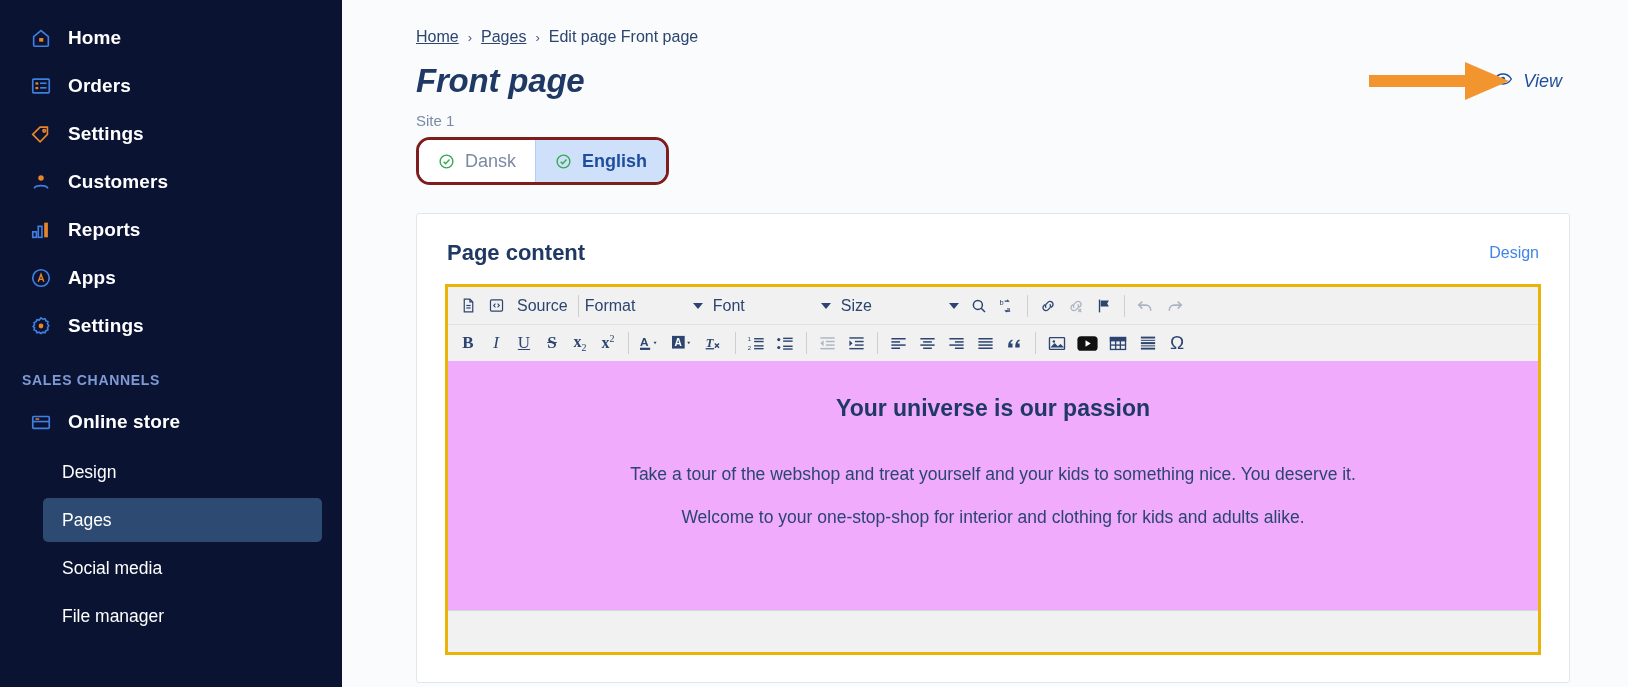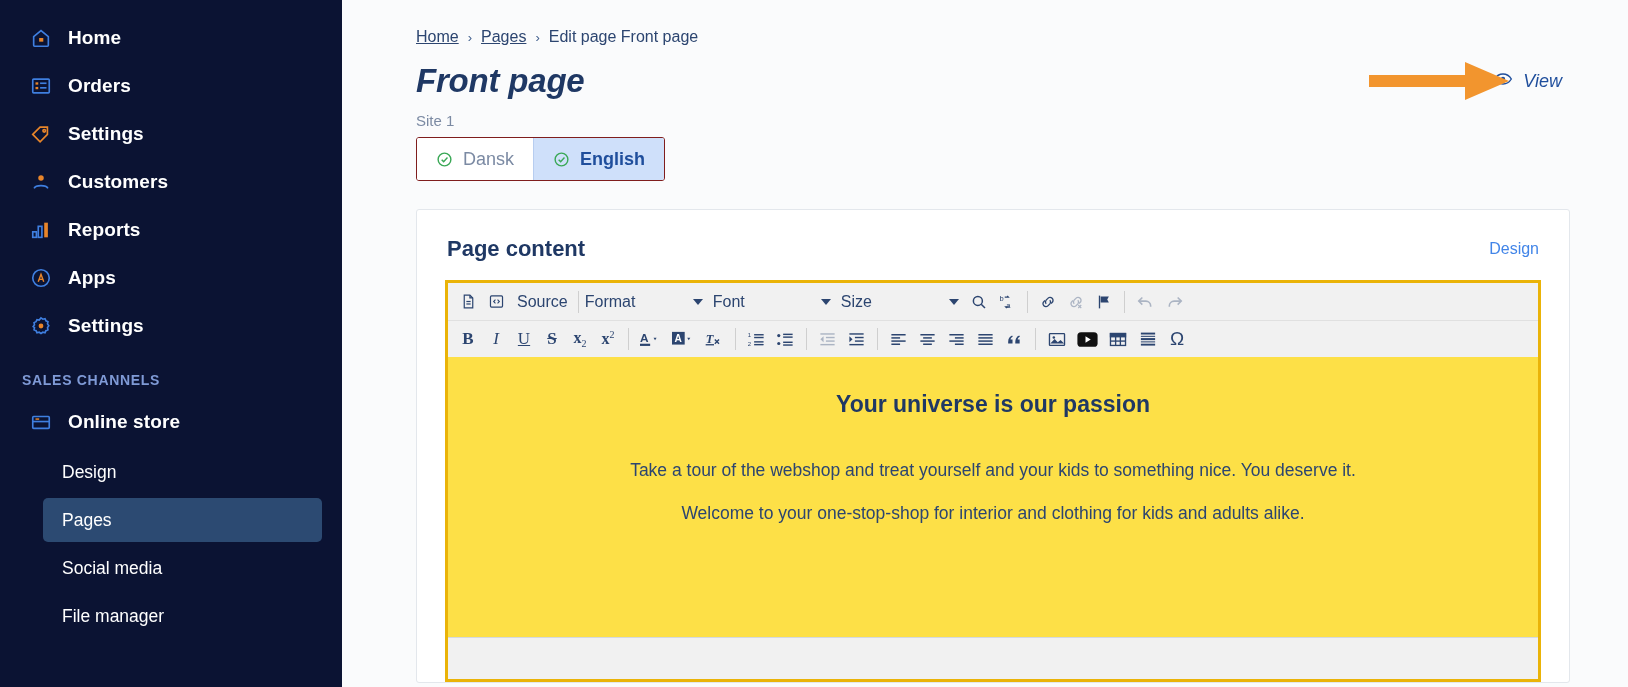--- a/index.html
+++ b/index.html
@@ -105,22 +105,22 @@
 
   .site-label {
     font-size: 15px;
     color: #7b8aa3;
     margin-top: 12px;
     margin-bottom: 8px;
   }
 
   .lang-tabs {
     display: inline-flex;
-    border: 1px solid #7f1d1d;
-    border-radius: 3px;
+    border: 3px solid #7f1d1d;
+    border-radius: 14px;
     overflow: hidden;
     background: #fff;
   }
   .lang-tab {
     display: flex; align-items: center; gap: 10px;
     padding: 0 19px;
     height: 42px;
     font-size: 18px;
     color: #7b8aa3;
     cursor: pointer;
@@ -193,22 +193,22 @@
   }
   .fmt-b { font-weight: 700; font-size: 17px; font-family: "Liberation Serif", serif; }
   .fmt-i { font-style: italic; font-size: 17px; font-family: "Liberation Serif", serif; }
   .fmt-u { text-decoration: underline; font-size: 17px; font-family: "Liberation Serif", serif; }
   .fmt-s { text-decoration: line-through; font-weight: 700; font-size: 17px; font-family: "Liberation Serif", serif; }
   .fmt-sub, .fmt-sup { font-weight: 700; font-size: 16px; font-family: "Liberation Serif", serif; }
   .fmt-sub sub, .fmt-sup sup { font-size: 10px; font-weight: 400; }
   .fmt-omega { font-size: 19px; }
 
   .editor-body {
-    background: #fde047;
-    height: 280px;
+    background: #f0abfc;
+    height: 249px;
     padding: 34px 40px 0 40px;
     text-align: center;
   }
   .doc-h2 {
     font-size: 23px; font-weight: 700; color: #1f3864;
     margin-bottom: 38px;
   }
   .doc-p {
     font-size: 17.5px; color: #2c4570; line-height: 1.6;
     margin-bottom: 15px;

